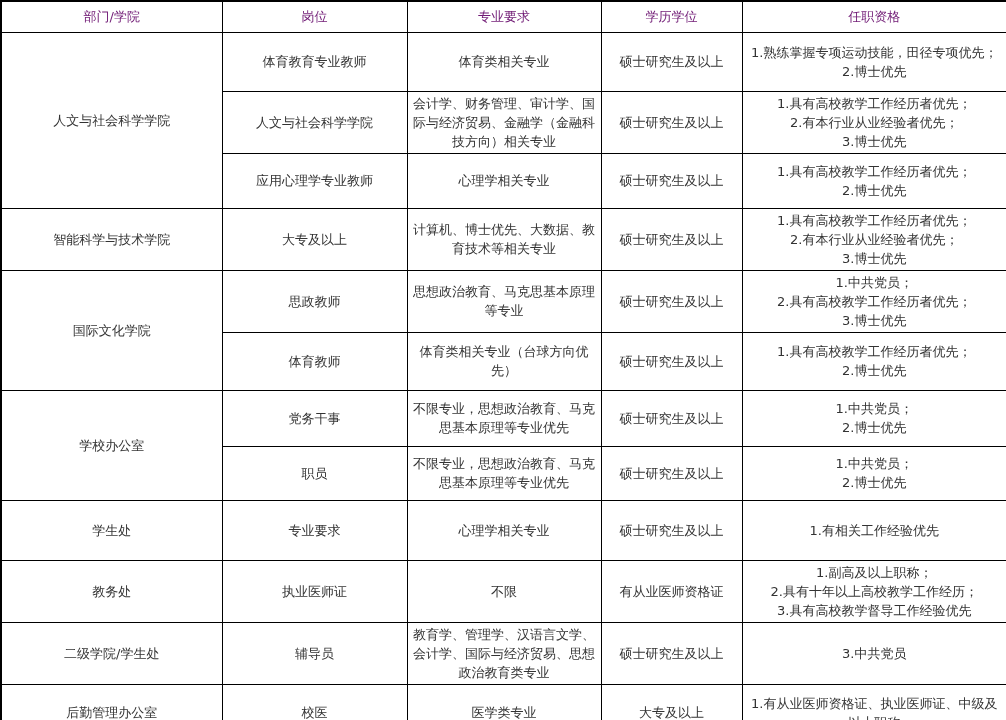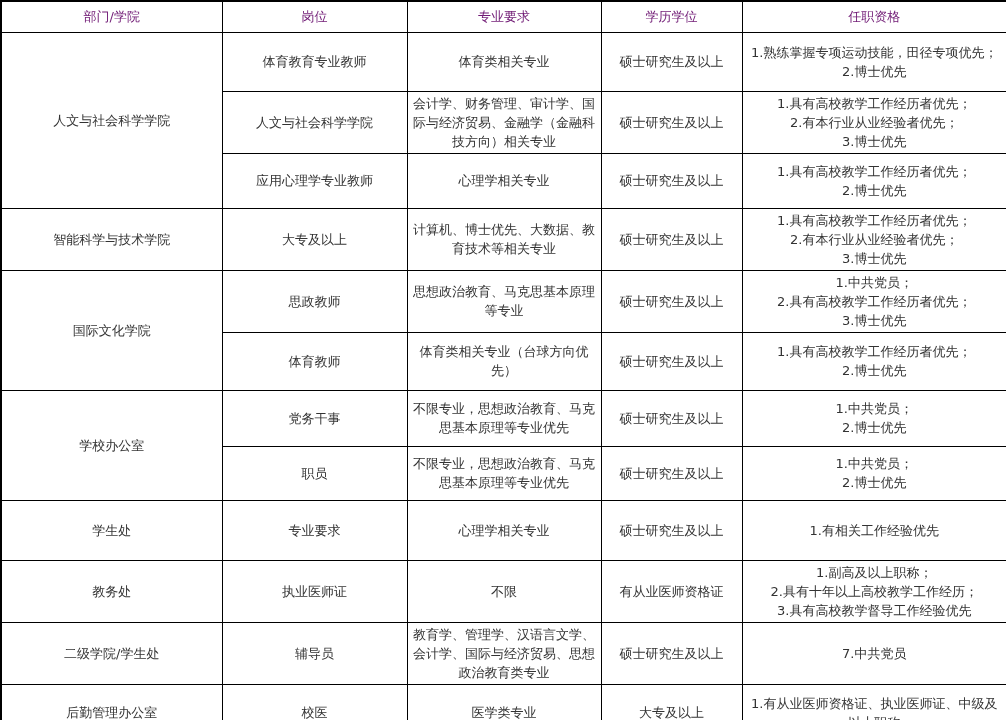--- a/index.html
+++ b/index.html
@@ -143,21 +143,21 @@
       <td>有从业医师资格证</td>
       <td class="qual">1.副高及以上职称；
 2.具有十年以上高校教学工作经历；
 3.具有高校教学督导工作经验优先</td>
     </tr>
     <tr style="height:57px">
       <td>二级学院/学生处</td>
       <td>辅导员</td>
       <td>教育学、管理学、汉语言文学、会计学、国际与经济贸易、思想政治教育类专业</td>
       <td>硕士研究生及以上</td>
-      <td class="qual">7.中共党员</td>
+      <td class="qual">3.中共党员</td>
     </tr>
     <tr style="height:58px">
       <td>后勤管理办公室</td>
       <td>校医</td>
       <td>医学类专业</td>
       <td>大专及以上</td>
       <td class="qual">1.有从业医师资格证、执业医师证、中级及以上职称</td>
     </tr>
   </tbody>
     </table>

